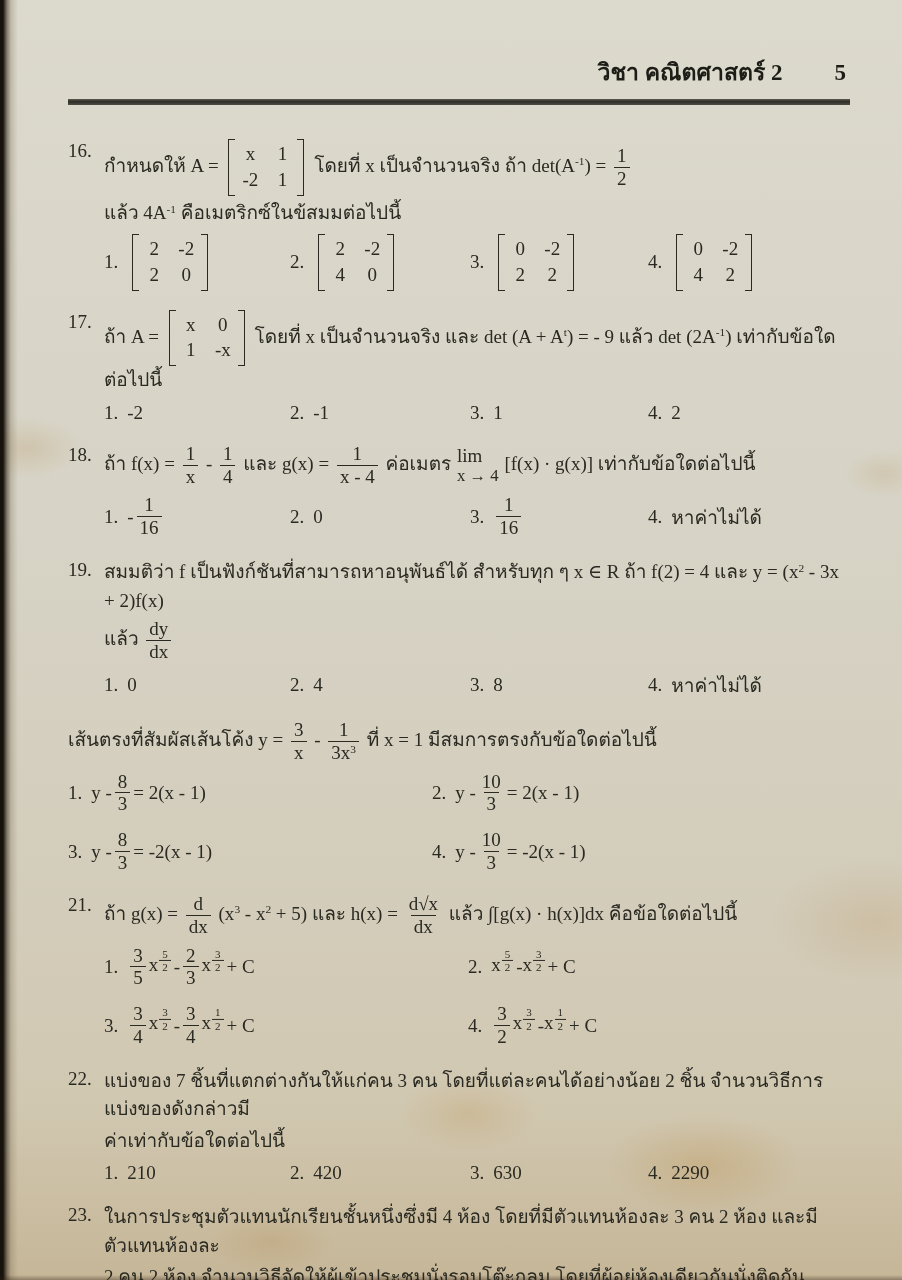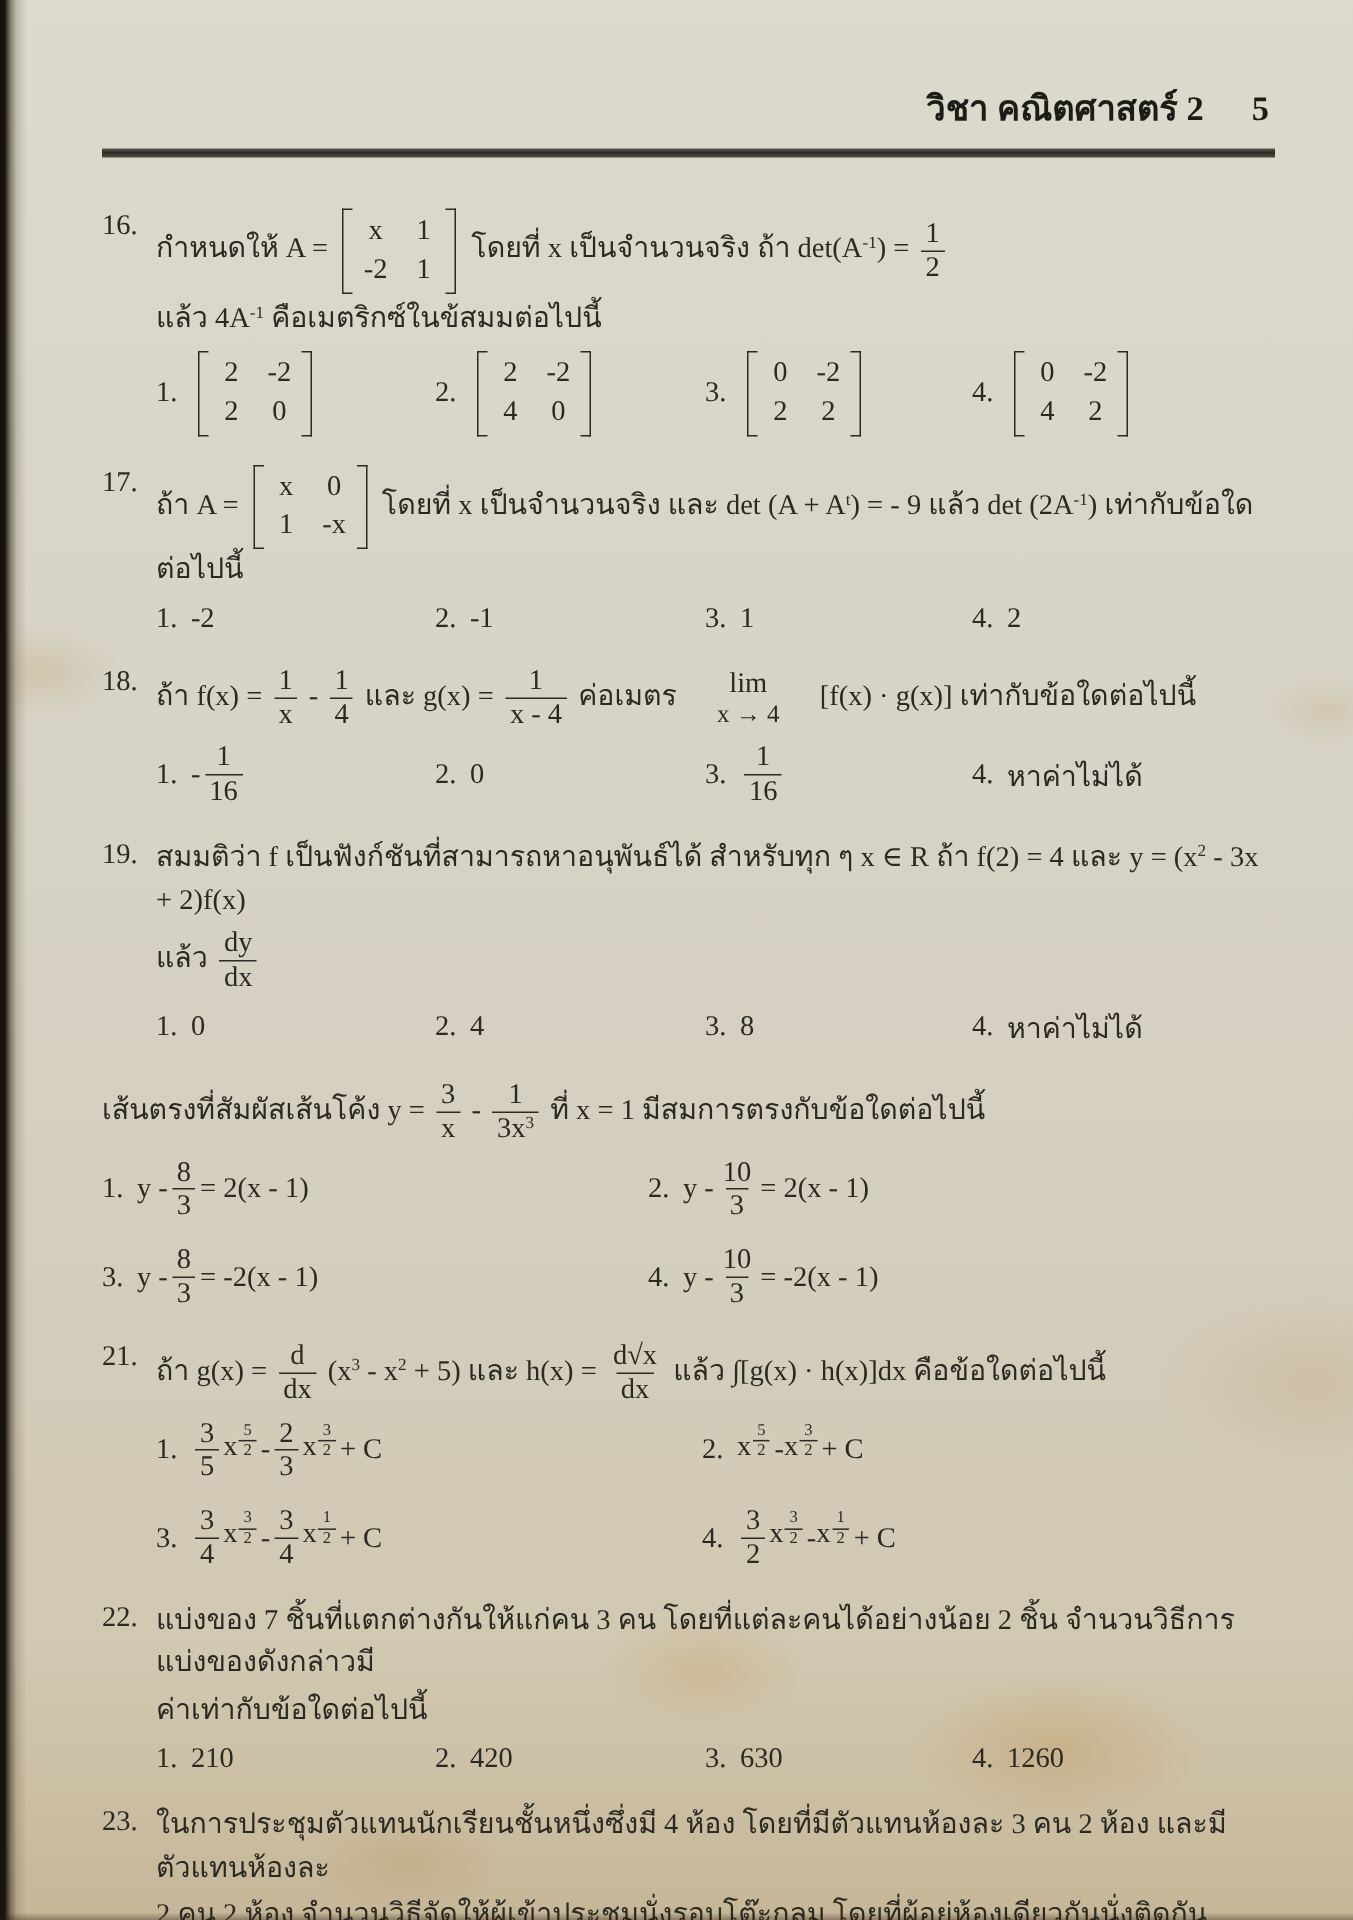--- a/index.html
+++ b/index.html
@@ -18,21 +18,21 @@
       linear-gradient(180deg,#dcd9cd 0%,#d7d4c7 38%,#d3ccba 72%,#cfc4a9 100%);
   }
   
   .spine{position:absolute;left:0;top:0;bottom:0;width:18px;z-index:5;pointer-events:none;
     background:linear-gradient(90deg,#17120c 0,#17120c 3px,rgba(60,50,35,.55) 7px,rgba(120,105,80,.28) 11px,transparent 18px);}
   .bottomshadow{position:absolute;left:0;right:0;bottom:0;height:5px;z-index:5;pointer-events:none;
     background:linear-gradient(0deg,rgba(45,32,18,.38),transparent);}
 
   .sheet{position:relative;padding:54px 52px 0 68px;}
 
-  .hdr{display:flex;justify-content:flex-end;align-items:baseline;gap:32px;
+  .hdr{display:flex;justify-content:flex-end;align-items:baseline;gap:52px;
     font-weight:bold;font-size:23px;color:#1d1d17;padding-right:4px;}
   .rule{height:6px;margin-top:9px;margin-bottom:34px;
     background:linear-gradient(180deg,#5b5a51 0%,#2e2d27 45%,#504f46 100%);}
 
   .q{display:flex;margin-bottom:7px;}
   .qn{flex:none;width:36px;font-size:19px;padding-top:1px;}
   .qb{flex:1;min-width:0;}
   .qline{font-size:19px;line-height:1.5;margin-bottom:3px;}
 
   .opts{display:grid;align-items:center;margin:7px 0 12px;font-size:19px;}
@@ -49,22 +49,22 @@
   .fd{padding:0 3px;border-top:1.5px solid #2a2a22;}
   .pw{display:inline-flex;align-items:flex-start;}
   .pw .supfr{font-size:.58em;margin-left:1px;vertical-align:1.0em;transform:translateY(-0.55em);}
   .mx{display:inline-flex;align-items:stretch;vertical-align:middle;margin:0 5px;line-height:1.2;}
   .bk{width:6px;flex:none;border:1.7px solid #2a2a22;}
   .bk.l{border-right:none;margin-right:5px;}
   .bk.r{border-left:none;margin-left:5px;}
   .cells{display:grid;grid-template-columns:auto auto;column-gap:16px;row-gap:3px;
     padding:4px 2px;align-self:center;}
   .cells span{text-align:center;min-width:16px;}
-  .lim{display:inline-flex;flex-direction:column;align-items:center;vertical-align:middle;
-    line-height:1.05;margin:0 22px;}
+  .lim{display:inline-flex;flex-direction:column;vertical-align:middle;
+    line-height:1.05;margin:0 1px;}
   .lim .lu{font-size:.88em;margin-top:1px;}
 </style>
 </head>
 <body>
 
 <div class="spine"></div>
 <div class="bottomshadow"></div>
 
 <div class="sheet">
   <div class="hdr">
@@ -477,21 +477,21 @@
             </div>
             <div class="opt">
               <span class="optlab">3.</span>
               <span class="optct" style="display: inline-flex; align-items: center;">
                 <span class="tx">630</span>
               </span>
             </div>
             <div class="opt">
               <span class="optlab">4.</span>
               <span class="optct" style="display: inline-flex; align-items: center;">
-                <span class="tx">1260</span>
+                <span class="tx">2290</span>
               </span>
             </div>
           </div>
         </div>
       </div>
       <div class="q">
         <div class="qn">23.</div>
         <div class="qb">
           <div class="qline"><span class="tx">ในการประชุมตัวแทนนักเรียนชั้นหนึ่งซึ่งมี 4 ห้อง โดยที่มีตัวแทนห้องละ 3 คน 2 ห้อง และมีตัวแทนห้องละ</span></div>
           <div class="qline"><span class="tx">2 คน 2 ห้อง จำนวนวิธีจัดให้ผู้เข้าประชุมนั่งรอบโต๊ะกลม โดยที่ผู้อยู่ห้องเดียวกันนั่งติดกัน เท่ากับข้อใดต่อไปนี้</span></div>

